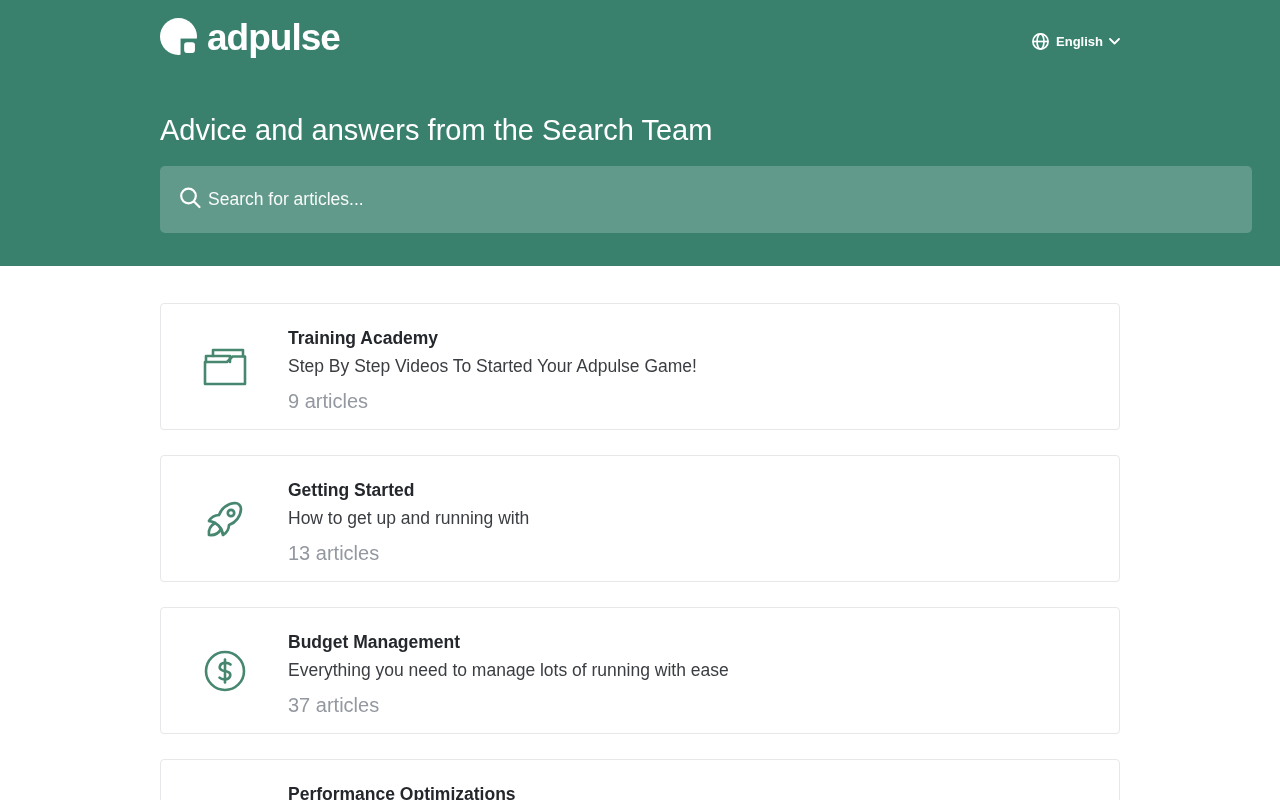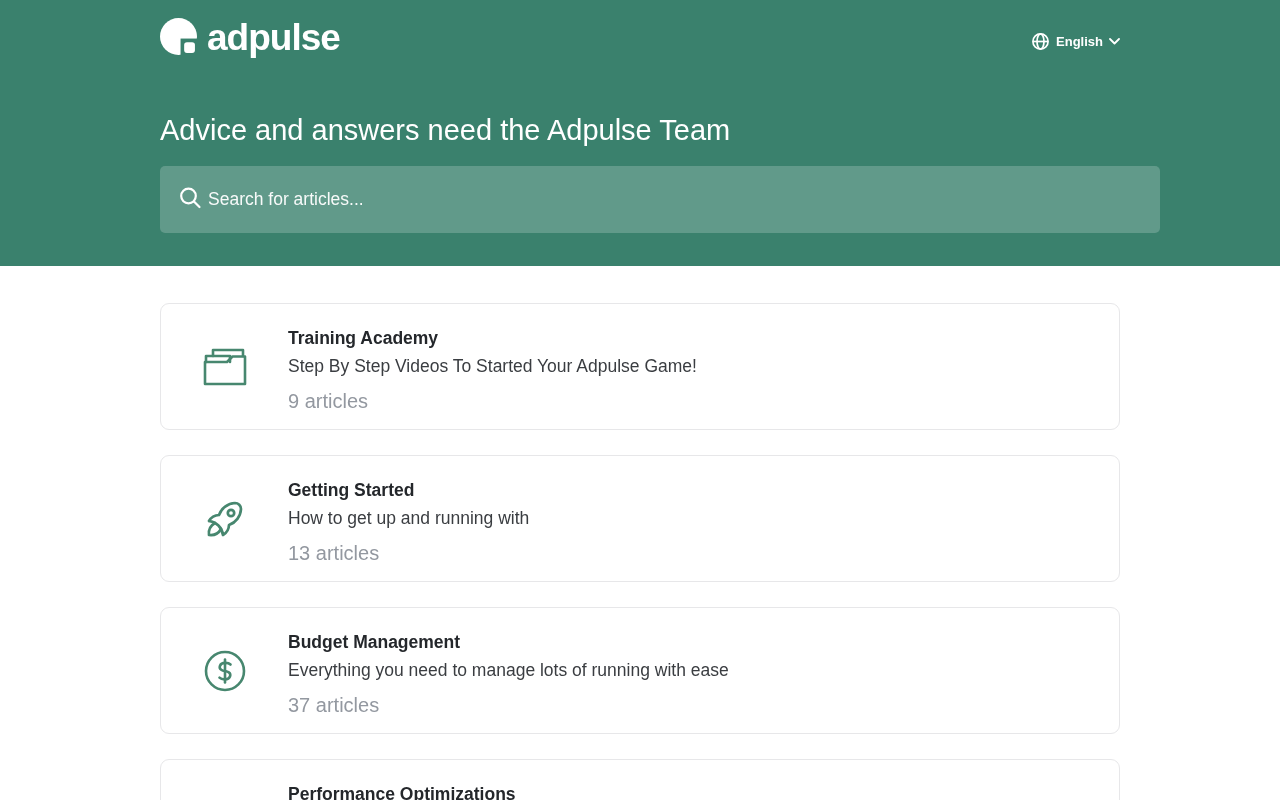--- a/index.html
+++ b/index.html
@@ -24,30 +24,30 @@
   .logo-word{color:#fff;font-size:37px;font-weight:700;letter-spacing:-1px;line-height:36px;}
 
   .lang{position:absolute;top:32px;right:0;display:flex;align-items:center;gap:6px;
     color:#fff;cursor:pointer;}
   .lang-label{font-size:13px;font-weight:700;}
   .lang svg{display:block;}
 
   .hero-title{color:#fff;font-size:29px;font-weight:500;line-height:36px;margin-top:52px;}
 
   .search-wrap{position:relative;margin-top:18px;}
-  .search-input{width:1000px;height:67px;border:none;outline:none;border-radius:5px;
+  .search-input{width:1092px;height:67px;border:none;outline:none;border-radius:5px;
     background:var(--search-bg);color:#fff;font-size:17.5px;padding:0 20px 0 48px;
     font-family:"Liberation Sans","DejaVu Sans",sans-serif;}
   .search-input::placeholder{color:rgba(255,255,255,0.95);opacity:1;}
   .search-icon{position:absolute;left:19px;top:50%;transform:translateY(-50%);pointer-events:none;}
 
   
   .collections{padding-top:37px;}
   .card{position:relative;width:960px;height:127px;border:1px solid var(--card-border);
-    border-radius:9px;background:#fff;margin-bottom:25px;cursor:pointer;}
+    border-radius:4px;background:#fff;margin-bottom:25px;cursor:pointer;}
   .card-icon{position:absolute;left:40px;top:50%;transform:translateY(-50%);
     width:48px;height:48px;}
   .card-icon svg{display:block;}
   .card-text{padding:22px 24px 0 127px;}
   .card-title{font-size:17.5px;font-weight:700;color:var(--title-text);line-height:24px;margin-bottom:4px;}
   .card-desc{font-size:17.5px;font-weight:400;color:var(--desc-text);line-height:24px;}
   .card-count{font-size:20px;color:var(--count-text);margin-top:14px;line-height:19px;}
 </style>
 </head>
 <body>
@@ -76,21 +76,21 @@
         </svg>
       </span>
       <span class="lang-label">English</span>
       <span>
         <svg width="11" height="7" viewBox="0 0 11 7" fill="none" stroke="#ffffff" stroke-width="1.8" stroke-linecap="round" stroke-linejoin="round">
           <polyline points="1,1 5.5,5.5 10,1"></polyline>
         </svg>
       </span>
     </div>
 
-    <h1 class="hero-title">Advice and answers need the Adpulse Team</h1>
+    <h1 class="hero-title">Advice and answers from the Search Team</h1>
 
     <div class="search-wrap">
       <span class="search-icon">
         <svg width="23" height="23" viewBox="0 0 23 23" fill="none" stroke="#ffffff" stroke-width="2.2" stroke-linecap="round">
           <circle cx="9.5" cy="9.5" r="7.3"></circle>
           <line x1="15" y1="15" x2="20.5" y2="20.5"></line>
         </svg>
       </span>
       <input class="search-input" type="text" placeholder="Search for articles..." style="">
     </div>

